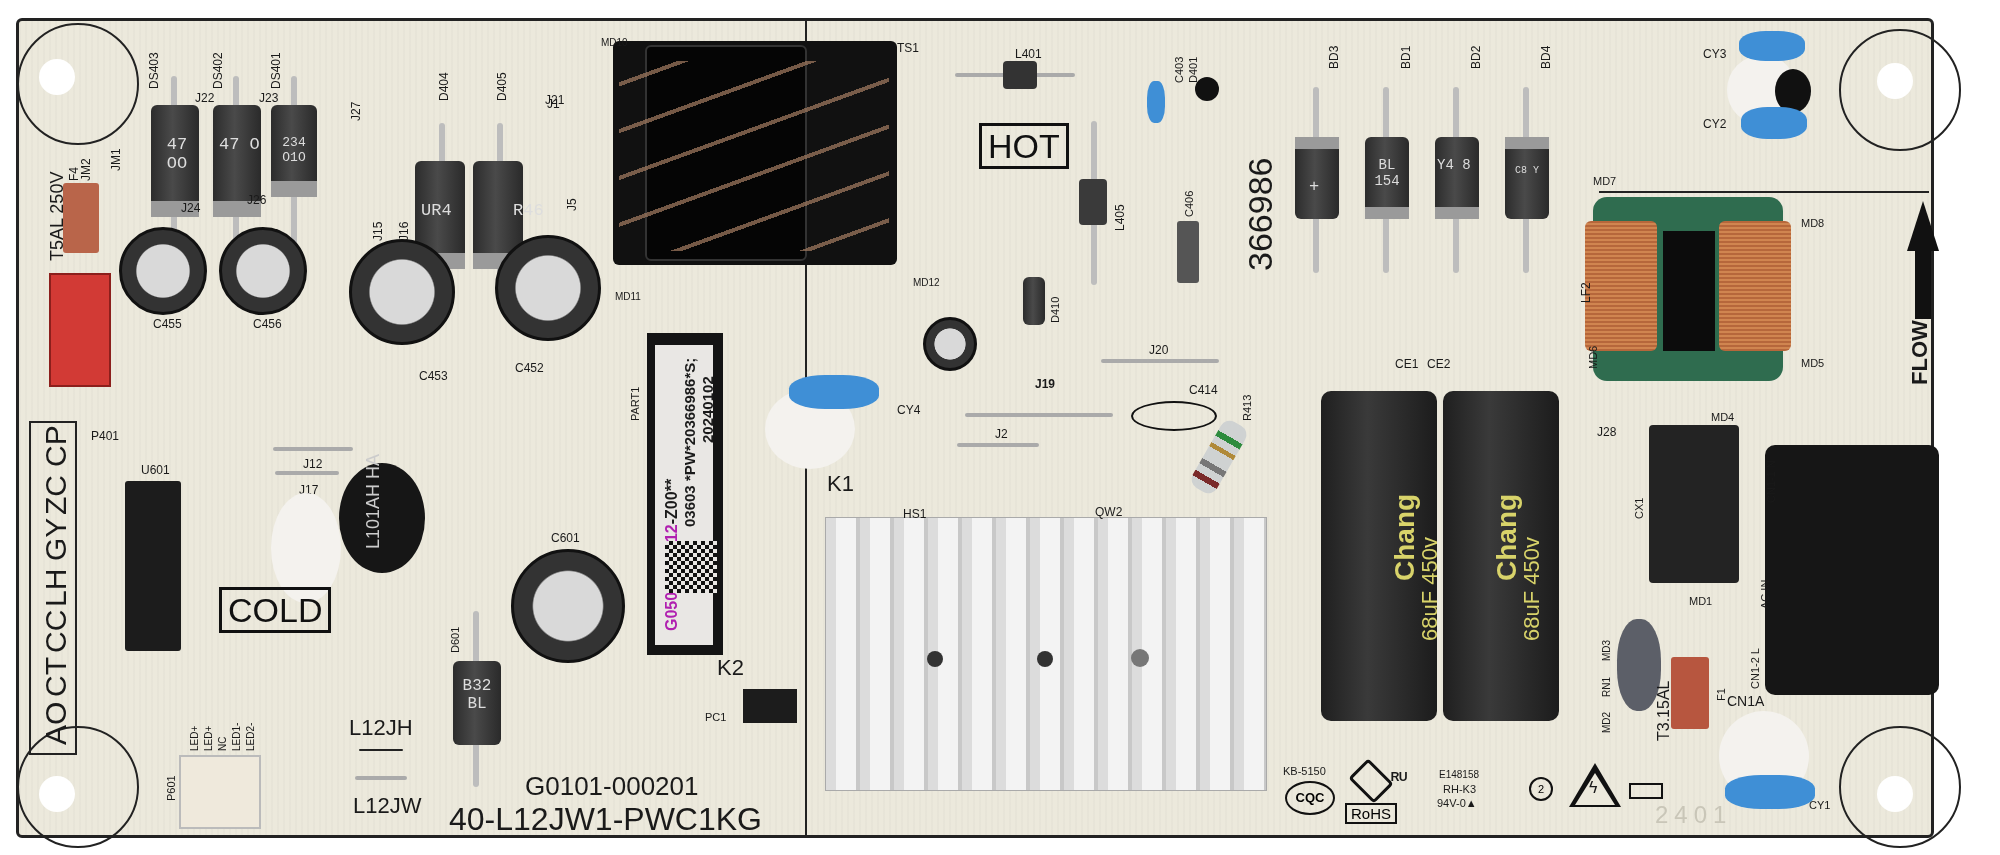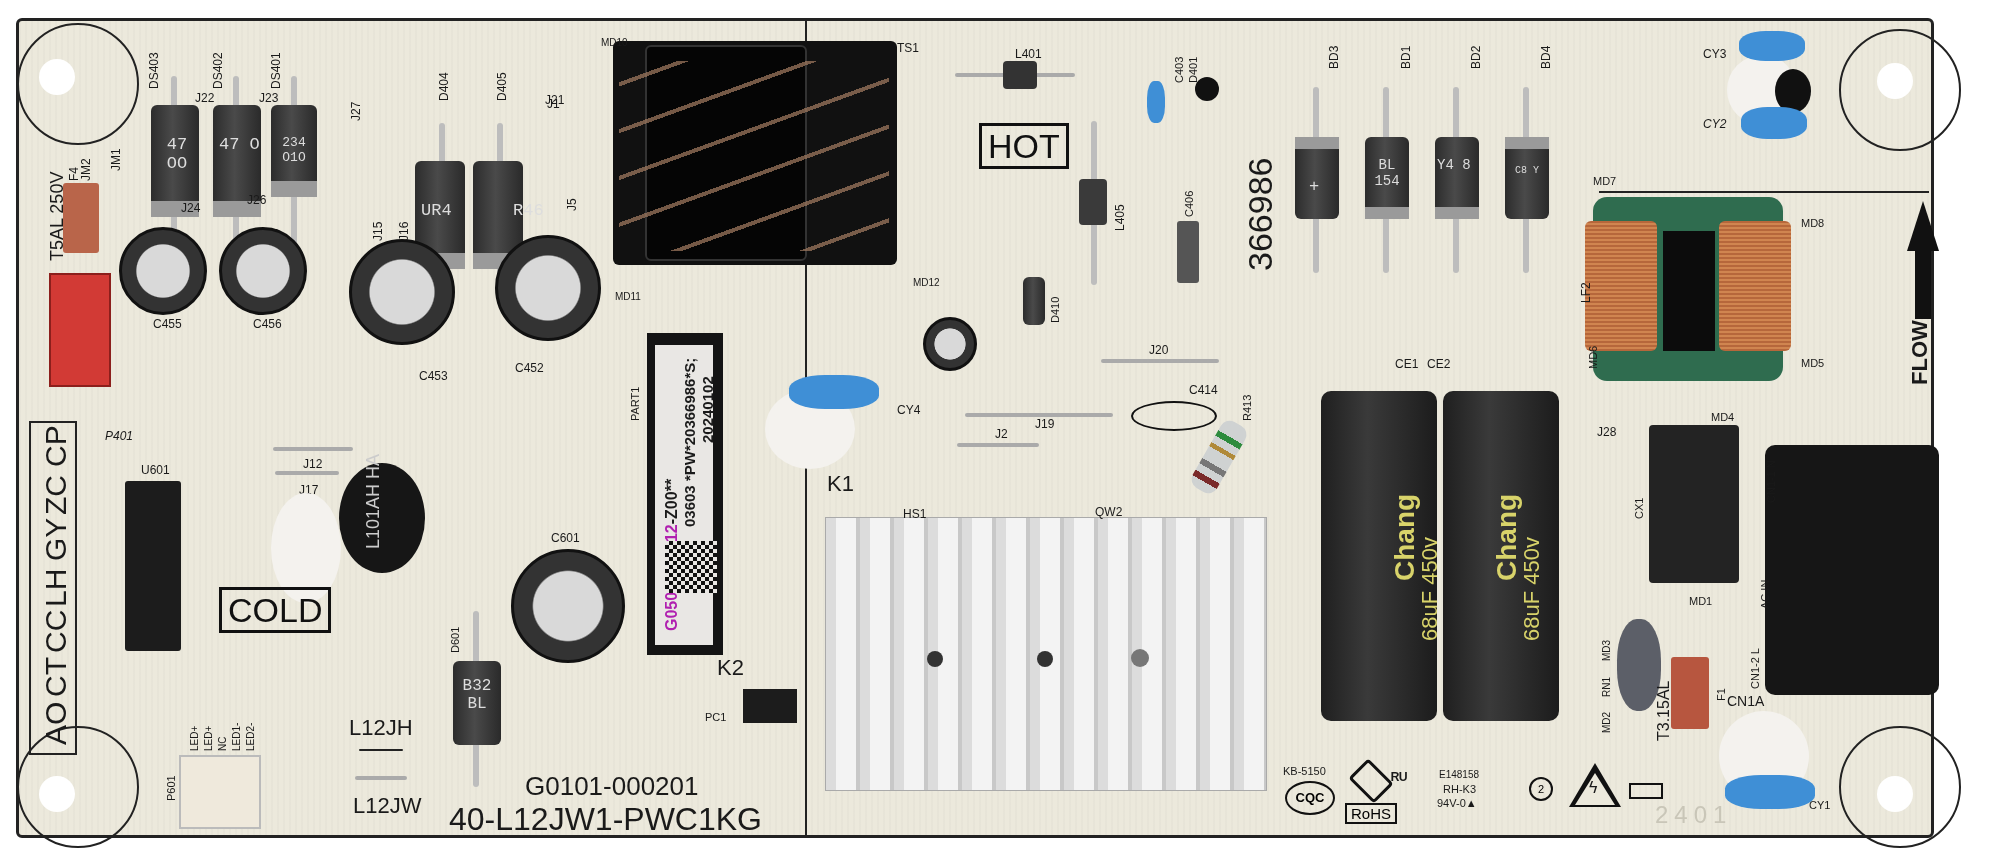--- a/index.html
+++ b/index.html
@@ -48,21 +48,21 @@
     <div class="silk vert" style="left:8px;top:322px;font-size:30px;">AO</div>
   </div>
 
   <div class="abs" style="left:44px;top:162px;width:36px;height:70px;background:#b9654a;border-radius:3px;"></div>
   <div class="silk vert" style="left:28px;top:240px;font-size:18px;">T5AL 250V</div>
   <div class="silk vert" style="left:48px;top:160px;">F4</div>
   <div class="silk vert" style="left:60px;top:160px;">JM2</div>
   <div class="silk vert" style="left:90px;top:150px;">JM1</div>
 
   <div class="abs" style="left:30px;top:252px;width:58px;height:110px;background:#d23a35;border:2px solid #8c1f1c;"></div>
-  <div class="silk" style="left:86px;top:408px;font-style:italic;">P401</div>
+  <div class="silk" style="left:72px;top:408px;">P401</div>
 
   <div class="silk vert" style="left:128px;top:68px;">DS403</div>
   <div class="silk vert" style="left:192px;top:68px;">DS402</div>
   <div class="silk vert" style="left:250px;top:68px;">DS401</div>
   <div class="lead" style="left:152px;top:55px;height:170px;"></div>
   <div class="lead" style="left:214px;top:55px;height:170px;"></div>
   <div class="lead" style="left:272px;top:55px;height:170px;"></div>
   <div class="diode" style="left:132px;top:84px;width:48px;height:112px;">
       <span style="position:absolute;left:4px;top:30px;">47 OO</span>
       <div class="band" style="bottom:0;"></div>
@@ -151,21 +151,21 @@
   <div class="diode" style="left:1486px;top:116px;width:44px;height:82px;">
       <div class="band" style="top:0;height:12px;"></div>
       <span style="position:absolute;left:10px;top:28px;font-size:10px;">C8 Y</span>
     </div>
 
   <div class="white-glue" style="left:1708px;top:34px;width:70px;height:70px;"></div>
   <div class="abs" style="left:1756px;top:48px;width:36px;height:44px;background:#111;border-radius:50%;"></div>
   <div class="blue-cap" style="left:1720px;top:10px;width:66px;height:30px;"></div>
   <div class="blue-cap" style="left:1722px;top:86px;width:66px;height:32px;"></div>
   <div class="silk" style="left:1684px;top:26px;">CY3</div>
-  <div class="silk" style="left:1684px;top:96px;font-style:italic;">CY2</div>
+  <div class="silk" style="left:1684px;top:96px;">CY2</div>
 
   <div class="abs" style="left:1574px;top:176px;width:190px;height:184px;background:#2f6c4f;border-radius:14px;"></div>
   <div class="abs" style="left:1566px;top:200px;width:72px;height:130px;background:repeating-linear-gradient(0deg,#b6673b 0 2px,#d08550 2px 4px);border-radius:6px;"></div>
   <div class="abs" style="left:1700px;top:200px;width:72px;height:130px;background:repeating-linear-gradient(0deg,#b6673b 0 2px,#d08550 2px 4px);border-radius:6px;"></div>
   <div class="abs" style="left:1644px;top:210px;width:52px;height:120px;background:#0c0c0c;"></div>
   <div class="silk" style="left:1574px;top:154px;font-size:11px;">MD7</div>
   <div class="silk" style="left:1782px;top:196px;font-size:11px;">MD8</div>
   <div class="silk" style="left:1782px;top:336px;font-size:11px;">MD5</div>
   <div class="silk vert" style="left:1568px;top:348px;font-size:11px;">MD6</div>
   <div class="silk vert" style="left:1560px;top:282px;">LF2</div>
@@ -249,21 +249,21 @@
   <div class="abs" style="left:908px;top:630px;width:16px;height:16px;border-radius:50%;background:#333;"></div>
   <div class="abs" style="left:1018px;top:630px;width:16px;height:16px;border-radius:50%;background:#333;"></div>
   <div class="abs" style="left:1112px;top:628px;width:18px;height:18px;border-radius:50%;background:#777;"></div>
 
   <div class="silk" style="left:884px;top:486px;">HS1</div>
   <div class="silk" style="left:1076px;top:484px;">QW2</div>
 
   <div class="wire" style="left:946px;top:392px;width:148px;"></div>
   <div class="wire" style="left:938px;top:422px;width:82px;"></div>
   <div class="wire" style="left:1082px;top:338px;width:118px;"></div>
-  <div class="silk" style="left:1016px;top:396px;">J19</div>
+  <div class="silk" style="left:1016px;top:356px;font-weight:bold;">J19</div>
   <div class="silk" style="left:976px;top:406px;">J2</div>
   <div class="silk" style="left:1130px;top:322px;">J20</div>
 
   <div class="abs" style="left:1112px;top:380px;width:82px;height:26px;border:2px solid #111;border-radius:50%;"></div>
   <div class="silk" style="left:1170px;top:362px;">C414</div>
   <div class="abs" style="left:1186px;top:398px;width:28px;height:76px;background:linear-gradient(180deg,#cfd2d2 0 20%,#2e8b3e 20% 28%,#cfd2d2 28% 38%,#b08a3a 38% 44%,#cfd2d2 44% 62%,#777 62% 70%,#cfd2d2 70% 80%,#7a2a2a 80% 88%,#cfd2d2 88%);border-radius:10px;transform:rotate(30deg);"></div>
   <div class="silk vert" style="left:1222px;top:400px;font-size:11px;">R413</div>
 
   <div class="cap-round" style="left:904px;top:296px;width:48px;height:48px;"></div>
   <div class="diode" style="left:1004px;top:256px;width:22px;height:48px;"></div>

